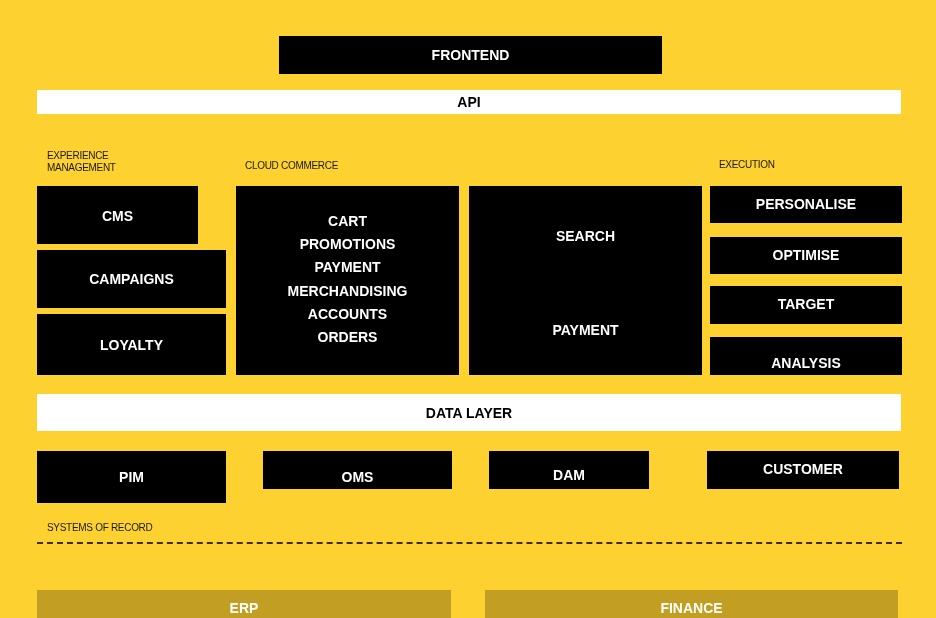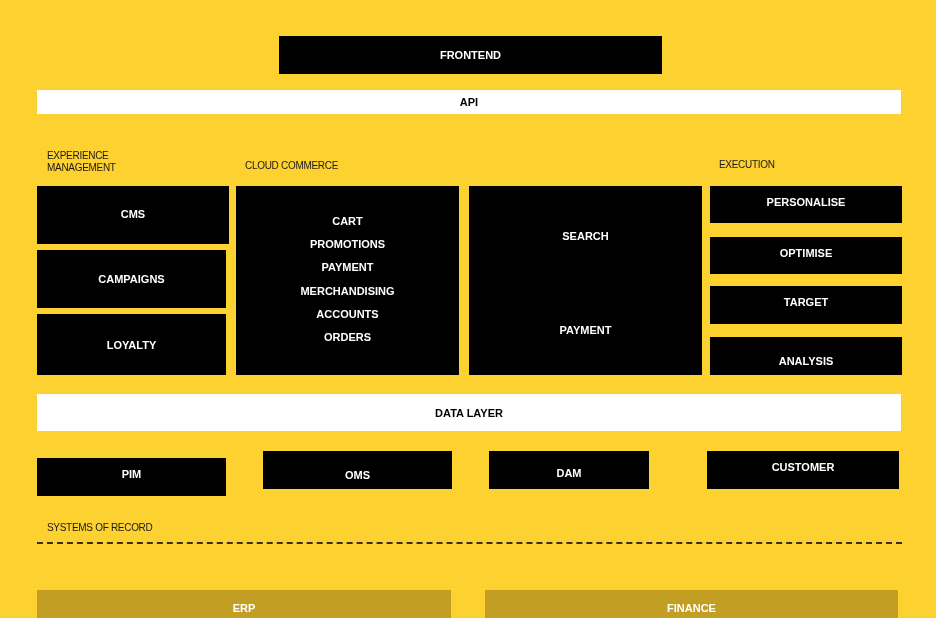--- a/index.html
+++ b/index.html
@@ -3,21 +3,21 @@
 <meta charset="utf-8">
 <style>
   html, body { margin:0; padding:0; }
   body {
     width:936px; height:618px; position:relative; overflow:hidden;
     background:#FDD130;
     font-family:"Liberation Sans", sans-serif;
   }
   .box {
     position:absolute; background:#000; color:#fff;
-    font-weight:bold; font-size:11px;
+    font-weight:bold; font-size:14px;
     display:flex; align-items:center; justify-content:center; text-align:center;
     box-sizing:border-box;
   }
   .box.top { align-items:flex-start; }
   .white { background:#fff; color:#000; }
   .gold { background:#C29E22; color:#fff;margin-top:36px; }
   .label {
     position:absolute; font-size:10px; color:#1a1a1a; line-height:12px;
     letter-spacing:-0.3px;
   }
@@ -39,21 +39,21 @@
   <span>API</span>
 </div>
 
 <div class="label" style="left:47px;top:150px;">
   <div>EXPERIENCE</div>
   <div>MANAGEMENT</div>
 </div>
 <div class="label" style="left:245px;top:160px;">CLOUD COMMERCE</div>
 <div class="label" style="left:719px;top:159px;">EXECUTION</div>
 
-<div class="box top" style="left:37px;top:186px;width:192px;height:58px;padding-top:22px;">
+<div class="box top" style="left:37px;top:186px;width:161px;height:58px;padding-top:22px;">
   <span>CMS</span>
 </div>
 <div class="box" style="left:37px;top:250px;width:189px;height:58px;">
   <span>CAMPAIGNS</span>
 </div>
 <div class="box" style="left:37px;top:314px;width:189px;height:61px;">
   <span>LOYALTY</span>
 </div>
 
 <div class="box top" style="left:236px;top:186px;width:223px;height:189px;padding-top:24px;">
@@ -84,21 +84,21 @@
   <span>TARGET</span>
 </div>
 <div class="box top" style="left:710px;top:337px;width:192px;height:38px;padding-top:18px;">
   <span>ANALYSIS</span>
 </div>
 
 <div class="box white" style="left:37px;top:394px;width:864px;height:37px;">
   <span>DATA LAYER</span>
 </div>
 
-<div class="box top" style="left:37px;top:451px;width:189px;height:38px;padding-top:10px;margin-top:7px;">
+<div class="box top" style="left:37px;top:451px;width:189px;height:52px;padding-top:18px;">
   <span>PIM</span>
 </div>
 <div class="box top" style="left:263px;top:451px;width:189px;height:38px;padding-top:18px;">
   <span>OMS</span>
 </div>
 <div class="box top" style="left:489px;top:451px;width:160px;height:38px;padding-top:16px;">
   <span>DAM</span>
 </div>
 <div class="box top" style="left:707px;top:451px;width:192px;height:38px;padding-top:10px;">
   <span>CUSTOMER</span>

